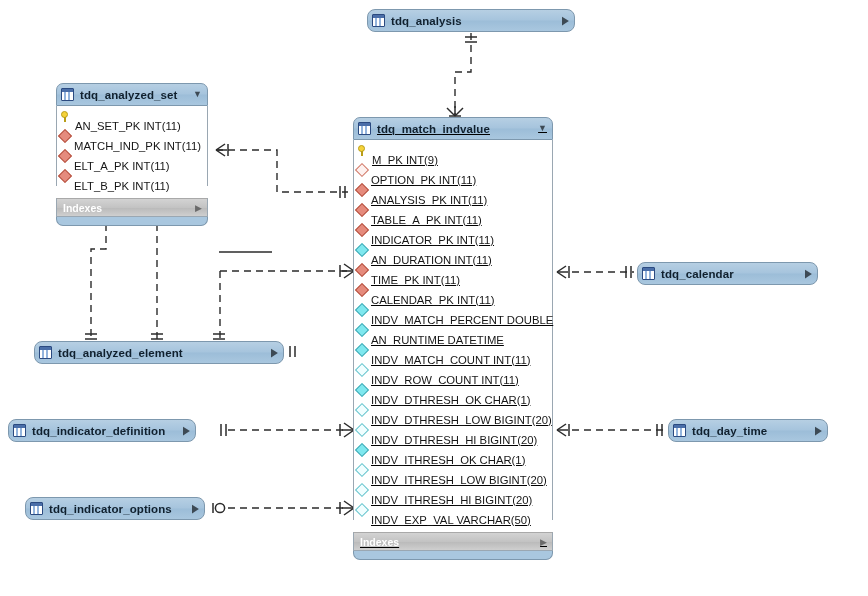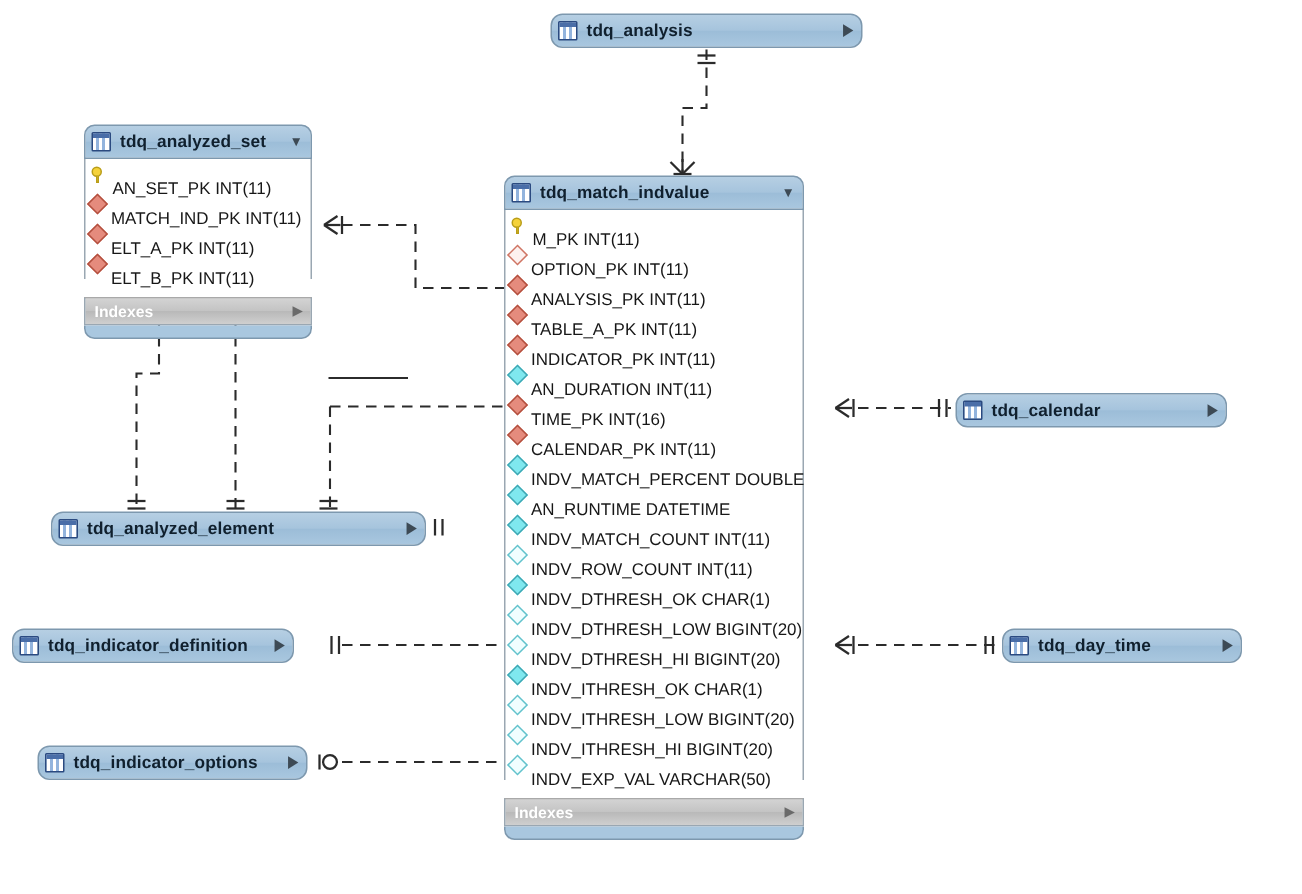--- a/index.html
+++ b/index.html
@@ -253,30 +253,30 @@
         <span class="nm">ELT_B_PK INT(11)</span>
       </div>
     </div>
     <div class="idxbar">
       <span>Indexes</span>
       <span class="caret">▶</span>
     </div>
     <div class="foot"></div>
   </div>
 
-  <div class="tbl" style="left:336px;top:117px;width:200px;">
+  <div class="tbl" style="left:353px;top:117px;width:200px;text-decoration:underline;">
     <div class="hdr">
       <span class="tblicon"></span>
       <span class="ttl">tdq_match_indvalue</span>
       <span class="caret">▼</span>
     </div>
     <div class="cols">
       <div class="col">
           <span class="keyi"></span>
-          <span class="nm">M_PK INT(11)</span>
+          <span class="nm">M_PK INT(9)</span>
         </div>
       <div class="col">
           <span class="dia redo"></span>
           <span class="nm">OPTION_PK INT(11)</span>
         </div>
       <div class="col">
           <span class="dia red"></span>
           <span class="nm">ANALYSIS_PK INT(11)</span>
         </div>
       <div class="col">
@@ -286,21 +286,21 @@
       <div class="col">
           <span class="dia red"></span>
           <span class="nm">INDICATOR_PK INT(11)</span>
         </div>
       <div class="col">
           <span class="dia cyan"></span>
           <span class="nm">AN_DURATION INT(11)</span>
         </div>
       <div class="col">
           <span class="dia red"></span>
-          <span class="nm">TIME_PK INT(16)</span>
+          <span class="nm">TIME_PK INT(11)</span>
         </div>
       <div class="col">
           <span class="dia red"></span>
           <span class="nm">CALENDAR_PK INT(11)</span>
         </div>
       <div class="col">
           <span class="dia cyan"></span>
           <span class="nm">INDV_MATCH_PERCENT DOUBLE</span>
         </div>
       <div class="col">

